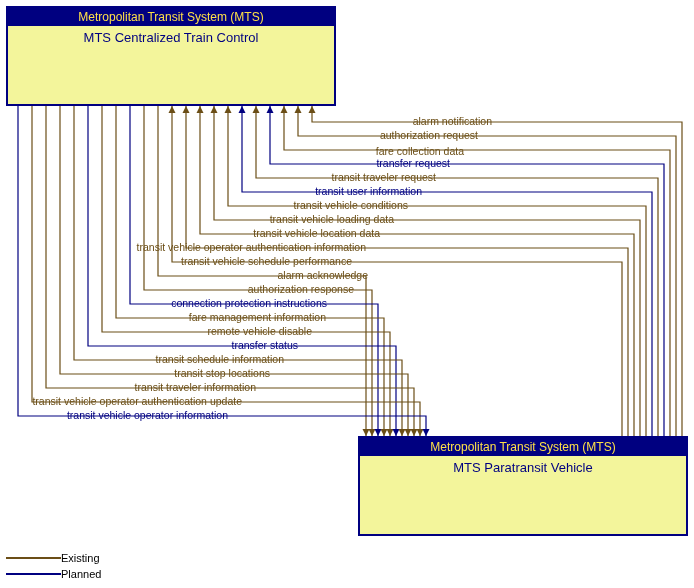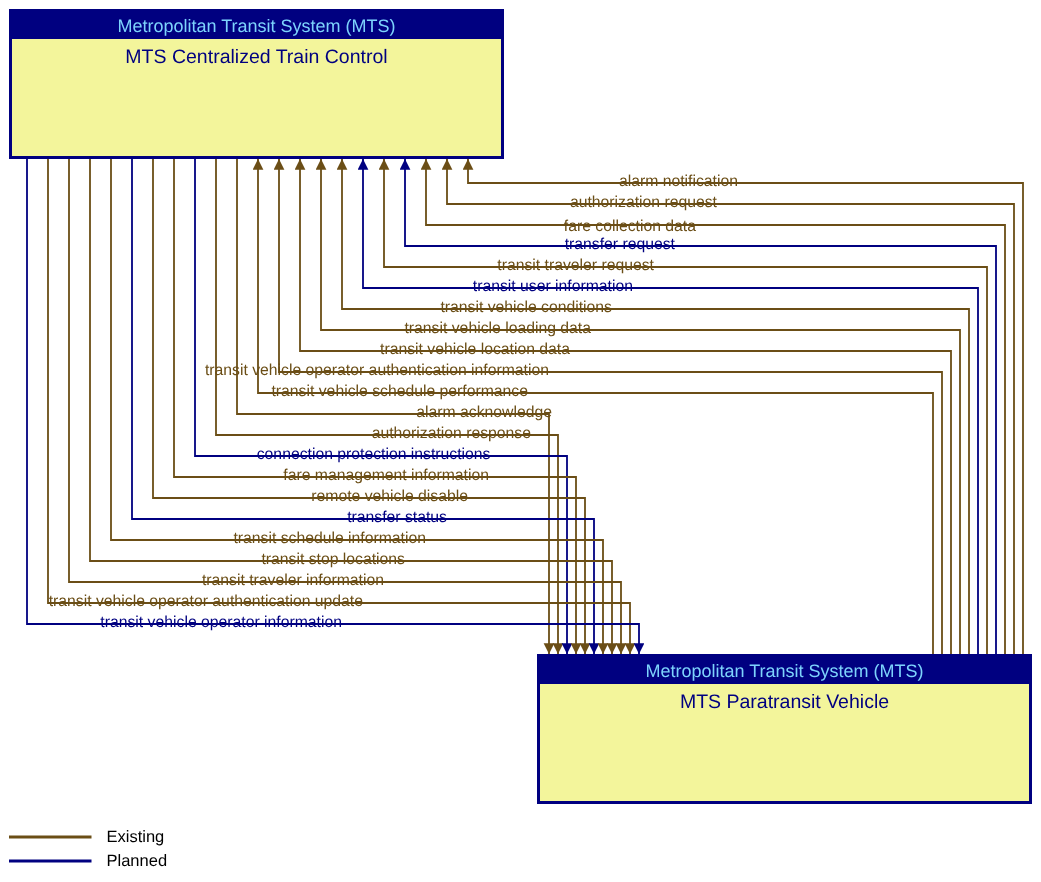--- a/index.html
+++ b/index.html
@@ -12,21 +12,21 @@
     position: relative;
   }
   .node {
     position: absolute;
     border: 2px solid #000080;
     background: #f3f59b;
     box-sizing: border-box;
   }
   .node-header {
     background: #000080;
-    color: #7dd3fc;
+    color: #fde047;
     font-size: 12px;
     text-align: center;
     padding: 2px 4px;
     white-space: nowrap;
   }
   .node-body {
     color: #000080;
     font-size: 13px;
     text-align: center;
     padding: 4px 22px;
@@ -48,21 +48,20 @@
   }
   .legend {
     position: absolute;
     left: 6px;
     bottom: 6px;
     font-size: 11px;
   }
   .legend-row {
     display: flex;
     align-items: center;
-    gap: 10px;
     height: 16px;
   }
   .legend-swatch {
     width: 55px;
     height: 0;
     border-top-width: 2px;
     border-top-style: solid;
   }
 </style>
 </head>

